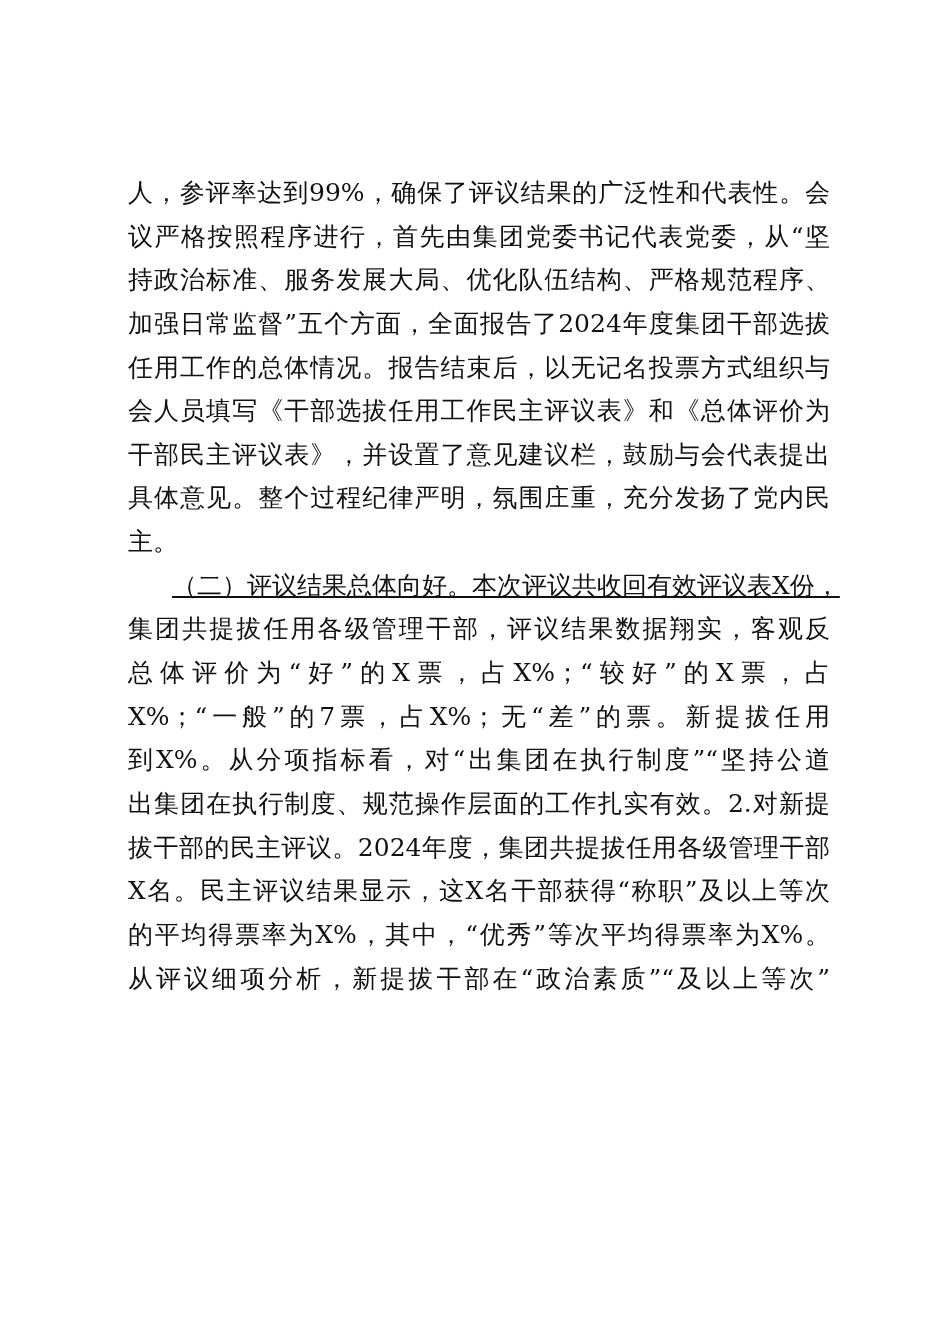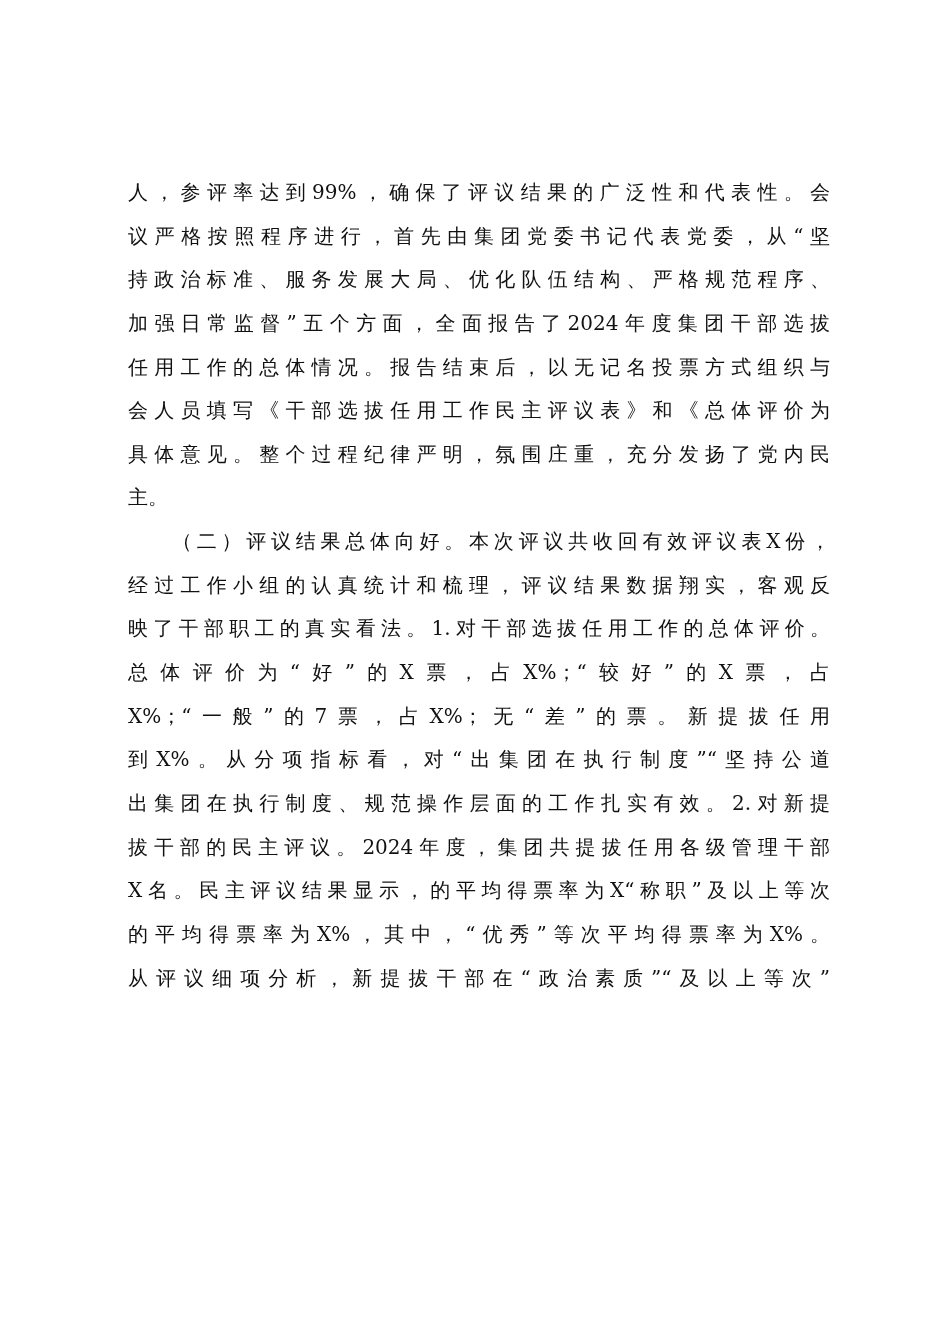--- a/index.html
+++ b/index.html
@@ -24,59 +24,60 @@
   }
   .body-text {
     position: absolute;
     left: 128px;
     top: 171px;
     width: 702px;
   }
   .line {
     height: 43.65px;
     line-height: 43.65px;
-    font-size: 20px;
+    font-size: 25px;
     white-space: nowrap;
     text-align: justify;
     text-align-last: justify;
     letter-spacing: 0;
     overflow: visible;
   }
   .line.last {
     text-align-last: left;
   }
   .line.indent {
     padding-left: 44px;
+    text-decoration: underline;
   }
 </style>
 </head>
 <body>
 
 <div class="page">
   <div class="body-text">
 
     <div class="paragraph">
       <div class="line">人，参评率达到99%，确保了评议结果的广泛性和代表性。会</div>
       <div class="line">议严格按照程序进行，首先由集团党委书记代表党委，从“坚</div>
       <div class="line">持政治标准、服务发展大局、优化队伍结构、严格规范程序、</div>
       <div class="line">加强日常监督”五个方面，全面报告了2024年度集团干部选拔</div>
       <div class="line">任用工作的总体情况。报告结束后，以无记名投票方式组织与</div>
       <div class="line">会人员填写《干部选拔任用工作民主评议表》和《总体评价为</div>
+      <div class="line">干部民主评议表》，并设置了意见建议栏，鼓励与会代表提出</div>
       <div class="line">具体意见。整个过程纪律严明，氛围庄重，充分发扬了党内民</div>
       <div class="line last">主。</div>
     </div>
 
     <div class="paragraph">
       <div class="line indent">（二）评议结果总体向好。本次评议共收回有效评议表X份，</div>
-      <div class="line">经过工作小组的认真统计和梳理，评议结果数据翔实，客观反</div>
-      <div class="line">映了干部职工的真实看法。1.对干部选拔任用工作的总体评价。</div>
+      <div class="line">集团共提拔任用各级管理干部，评议结果数据翔实，客观反</div>
       <div class="line">总体评价为“好”的X票，占X%；“较好”的X票，占</div>
       <div class="line">X%；“一般”的7票，占X%；无“差”的票。新提拔任用</div>
       <div class="line">到X%。从分项指标看，对“出集团在执行制度”“坚持公道</div>
       <div class="line">出集团在执行制度、规范操作层面的工作扎实有效。2.对新提</div>
       <div class="line">拔干部的民主评议。2024年度，集团共提拔任用各级管理干部</div>
-      <div class="line">X名。民主评议结果显示，的平均得票率为X“称职”及以上等次</div>
+      <div class="line">X名。民主评议结果显示，这X名干部获得“称职”及以上等次</div>
       <div class="line">的平均得票率为X%，其中，“优秀”等次平均得票率为X%。</div>
       <div class="line">从评议细项分析，新提拔干部在“政治素质”“及以上等次”</div>
     </div>
 
   </div>
 </div>
 
 </body></html>

